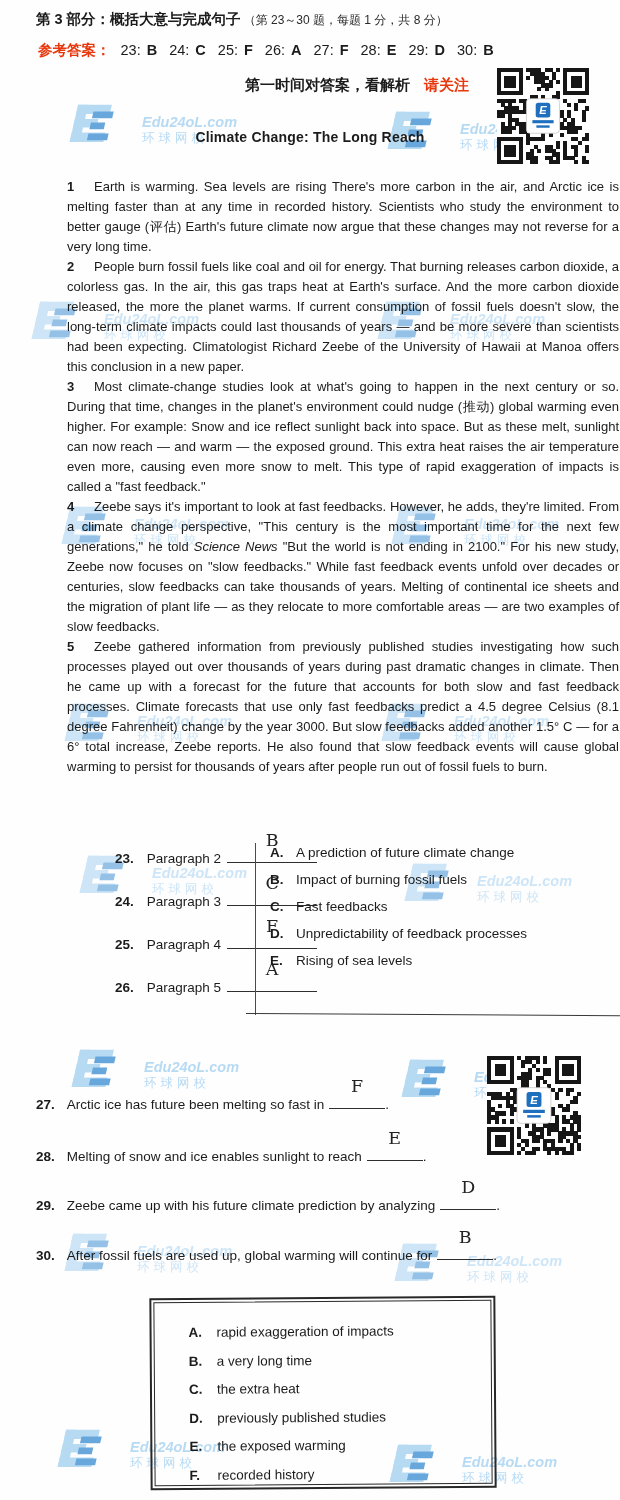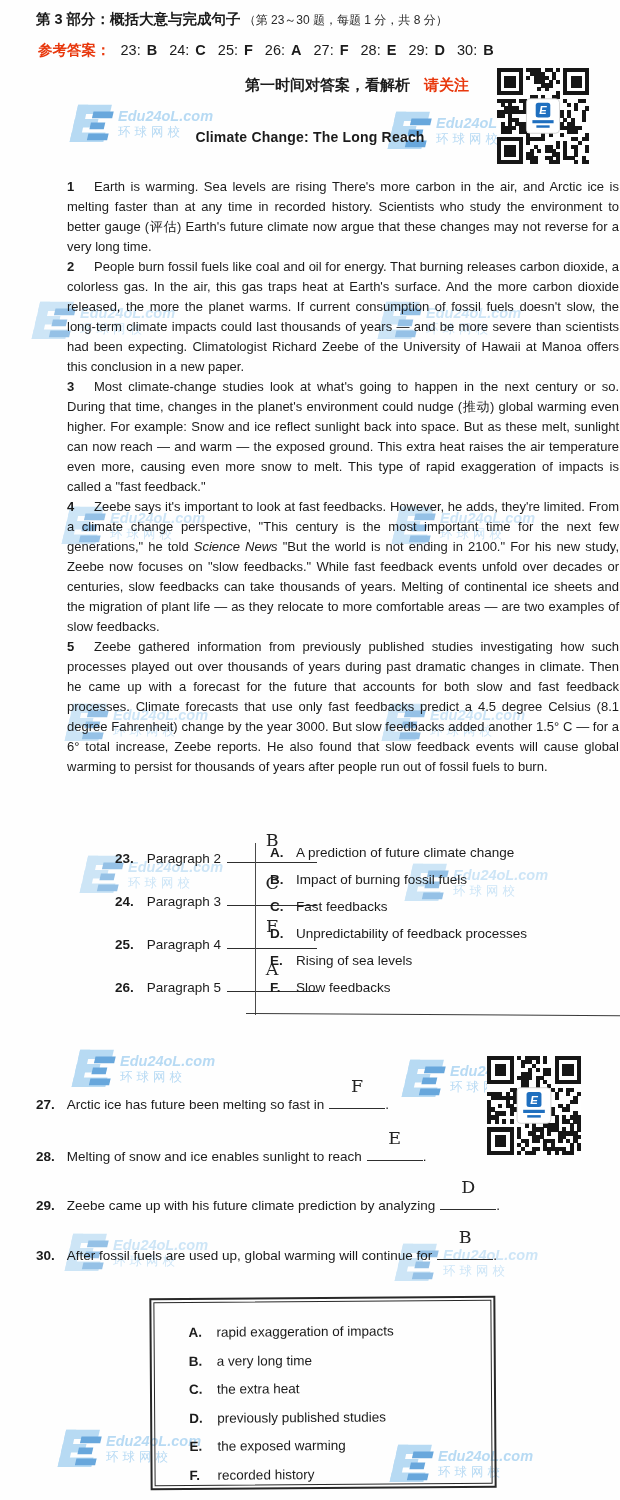--- a/index.html
+++ b/index.html
@@ -39,21 +39,21 @@
   
   .comp-row{position:absolute;left:36px;font-size:13.5px;z-index:2;white-space:nowrap;}
   .comp-row .qnum{font-weight:700;margin-right:12px;}
   
   .box{position:absolute;left:150px;top:1297px;width:342px;height:188px;border:2.5px solid #282828;
        z-index:2;transform:rotate(-.4deg);background:transparent;}
   .box-inner{position:absolute;inset:2px;border:1px solid #282828;padding:16px 8px 0 34px;}
   .box-row{line-height:28.6px;font-size:13.5px;white-space:nowrap;}
   .box-row b{display:inline-block;width:28px;font-weight:700;}
   
-  .wm{position:absolute;z-index:1;display:flex;align-items:flex-start;opacity:.72;pointer-events:none;}
+  .wm{position:absolute;z-index:1;display:flex;align-items:flex-end;opacity:.72;pointer-events:none;gap:24px;}
   .wm.faint{opacity:.5;}
   .wm svg{width:54px;height:44px;flex:none;}
   .wm-text{margin-left:4px;padding-top:5px;}
   .wm-brand{font-size:14.5px;font-weight:700;font-style:italic;color:var(--wm-light,#9dcdf0);line-height:16px;white-space:nowrap;}
   .wm-cn{font-size:12.5px;color:var(--wm-light,#9dcdf0);letter-spacing:4px;margin-top:0;white-space:nowrap;}
   
   .qr{position:absolute;z-index:3;background:#fff;}
   .qr-top{left:497px;top:68px;width:92px;height:96px;}
   .qr-mid{left:487px;top:1056px;width:94px;height:99px;}
   .qr svg{display:block;width:100%;height:100%;}
@@ -641,21 +641,20 @@
     <div class="mq-row" style="top:49px;"><span class="qnum">24.</span><span>Paragraph 3</span><span class="blank"><i class="hand">C</i></span></div>
     <div class="mq-row" style="top:92px;"><span class="qnum">25.</span><span>Paragraph 4</span><span class="blank"><i class="hand">F</i></span></div>
     <div class="mq-row" style="top:135px;"><span class="qnum">26.</span><span>Paragraph 5</span><span class="blank"><i class="hand">A</i></span></div>
     <div class="divider-v"></div>
     <div class="opt-col">
       <div class="opt-row"><b>A.</b><span>A prediction of future climate change</span></div>
       <div class="opt-row"><b>B.</b><span>Impact of burning fossil fuels</span></div>
       <div class="opt-row"><b>C.</b><span>Fast feedbacks</span></div>
       <div class="opt-row"><b>D.</b><span>Unpredictability of feedback processes</span></div>
       <div class="opt-row"><b>E.</b><span>Rising of sea levels</span></div>
-      <div class="opt-row"><b>F.</b><span>Slow feedbacks</span></div>
     </div>
   </div>
   <div class="divider-h"></div>
 
   <div class="qr qr-mid">
       <svg viewBox="0 0 94 99" shape-rendering="crispEdges">
     <g fill="#161616">
           <rect x="0.00" y="0.00" width="4.06" height="4.26"></rect>
           <rect x="3.76" y="0.00" width="4.06" height="4.26"></rect>
           <rect x="7.52" y="0.00" width="4.06" height="4.26"></rect>

